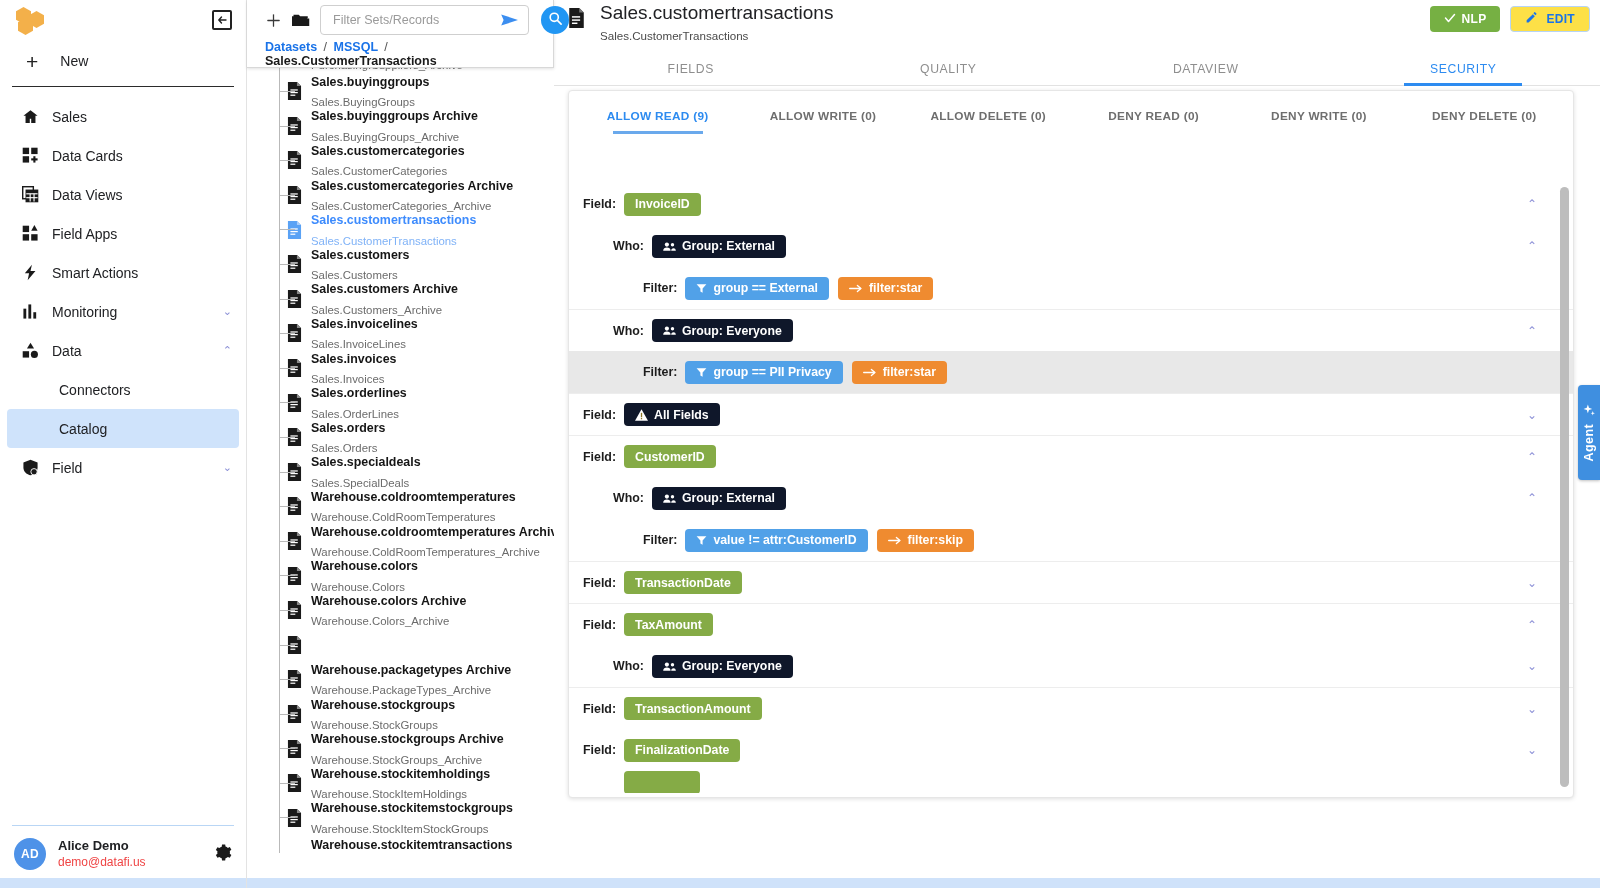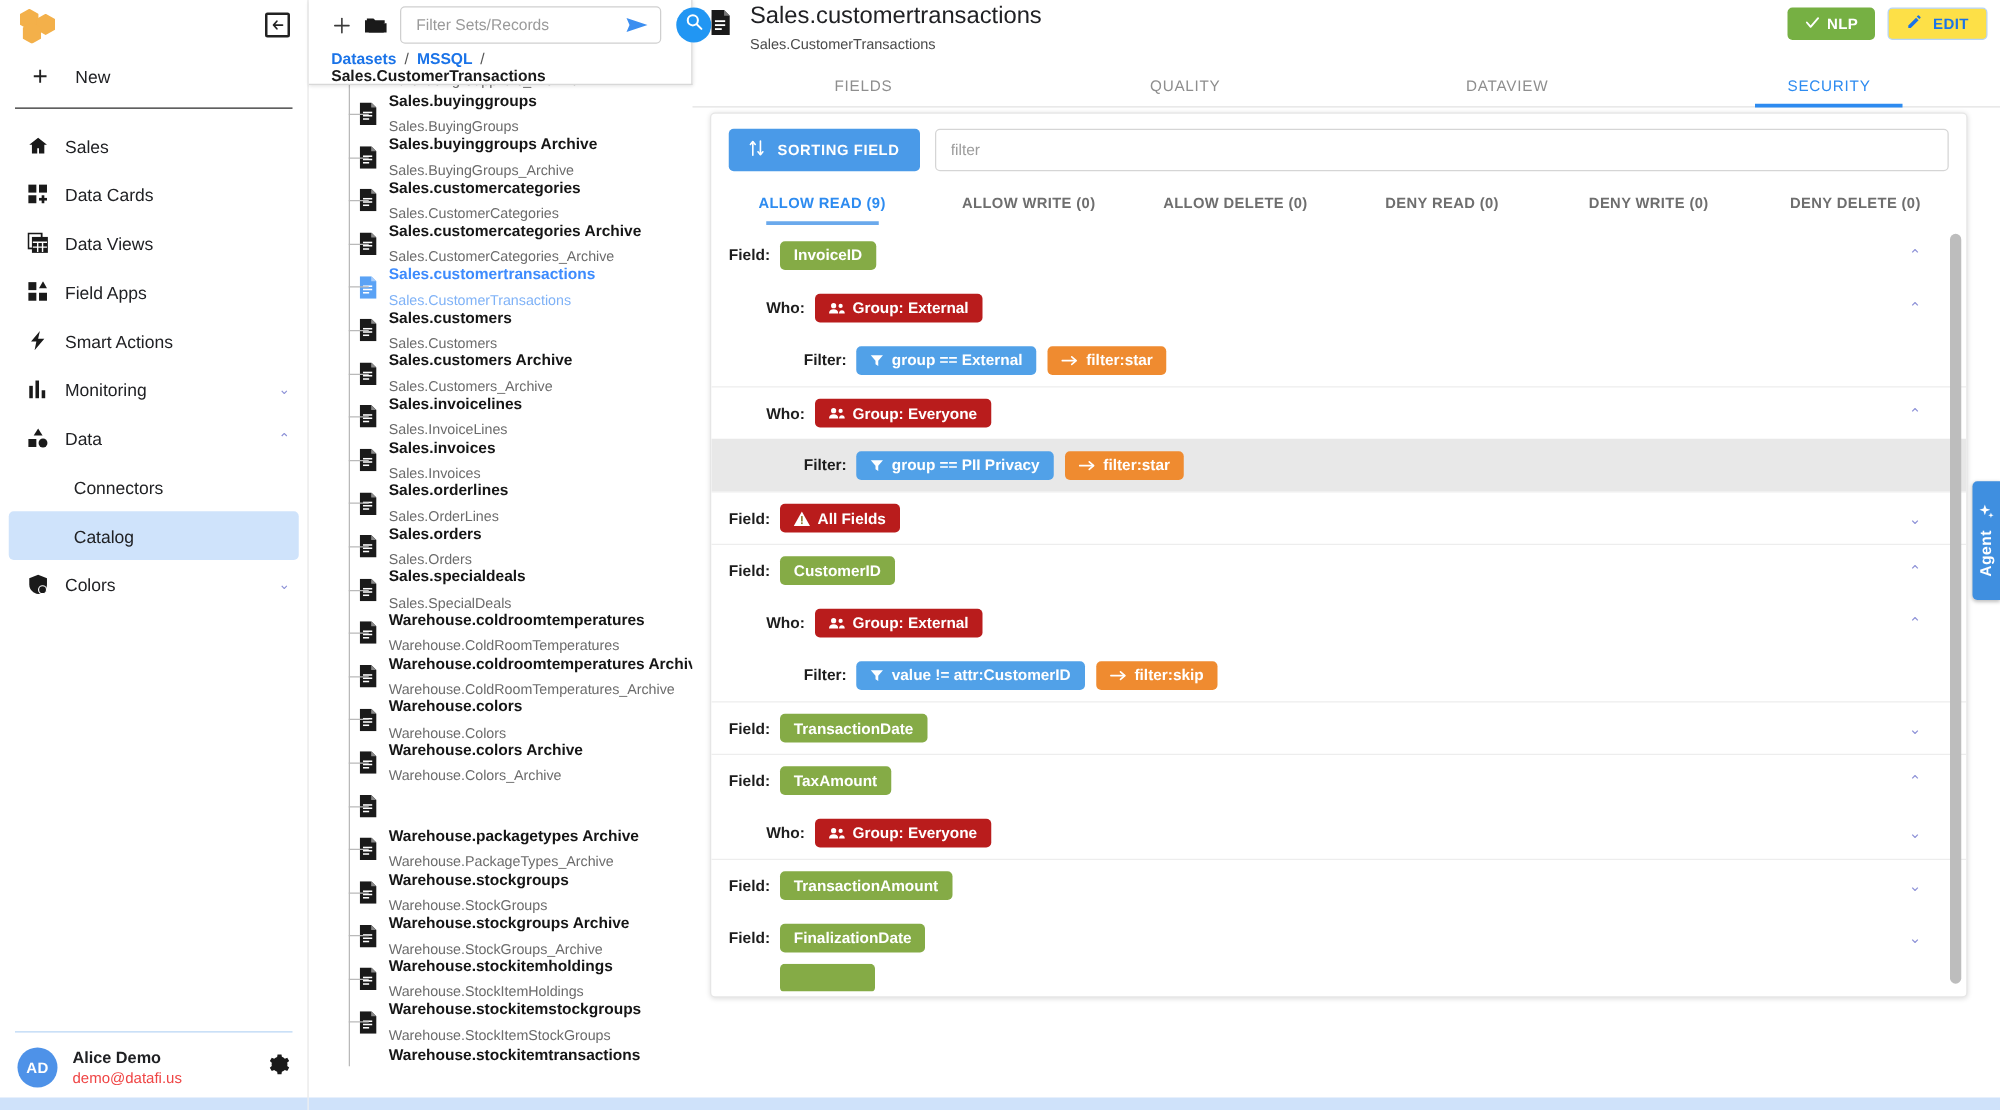--- a/index.html
+++ b/index.html
@@ -162,21 +162,21 @@
 
   .rule-row { position:relative; min-height: 42px; display:flex; align-items:center;
               padding-left: 14px; }
   .rule-row.divider-top { border-top: 1px solid #ededed; }
   .rule-row.shaded { background:#e8e8e8; }
   .rule-lbl { font-size: 12.4px; font-weight:700; color:#1d1d1d; margin-right: 8px; }
   .chip { display:inline-flex; align-items:center; gap:6px; height: 23px;
           border-radius:4px; padding: 0 11px; font-size: 12.3px; color:#fff;
           font-weight:700; white-space:nowrap; cursor:pointer; }
   .chip.green { background:#85ab46; }
-  .chip.brown { background:#b91c1c; }
+  .chip.brown { background:#0f172a; }
   .chip.blue  { background:#51a1e8; }
   .chip.orange{ background:#ef8b30; }
   .chip-gap { margin-left: 9px; }
   .indent-who { padding-left: 44px; }
   .indent-filter { padding-left: 74px; }
   .row-chev { position:absolute; right: 36px; top: 50%; transform: translateY(-50%);
               color:#8f93d8; font-size: 12px; cursor:pointer; line-height:1; }
 
   .panel-scrollbar { position:absolute; right: 4px; top: 96px; bottom: 10px;
                      width: 9px; }
@@ -314,21 +314,21 @@
         <span class="txt">Catalog</span>
       </div>
 
       <div class="sb-item">
         <span class="ico">
           <svg width="17" height="17" viewBox="0 0 24 24" fill="#1a1a1a">
             <path d="M12 1 L22 5 v7 c0 6-5 10-10 11 C7 22 2 18 2 12 V5z"></path>
             <circle cx="17" cy="18" r="4.5" fill="#1a1a1a" stroke="#fff" stroke-width="1.3"></circle>
           </svg>
         </span>
-        <span class="txt">Colors</span>
+        <span class="txt">Field</span>
         <span class="chev">⌄</span>
       </div>
     </div>
 
     <div class="sb-bottom">
       <div class="avatar">AD</div>
       <div class="user-meta">
         <div class="user-name">Alice Demo</div>
         <div class="user-mail">demo@datafi.us</div>
       </div>
@@ -804,34 +804,20 @@
     </div>
 
     <div class="tabs" id="main-tabs">
         <div class="tab">FIELDS</div>
         <div class="tab">QUALITY</div>
         <div class="tab">DATAVIEW</div>
         <div class="tab active">SECURITY</div>
       </div>
 
     <div class="panel">
-      <div class="panel-top">
-        <div class="sort-btn">
-          <span>
-            <svg width="13" height="15" viewBox="0 0 16 18" fill="none" stroke="#fff" stroke-width="1.6" stroke-linecap="round" stroke-linejoin="round">
-              <line x1="4" y1="16" x2="4" y2="3"></line>
-                <polyline points="1.6,5.4 4,2.6 6.4,5.4"></polyline>
-              <line x1="11.5" y1="2" x2="11.5" y2="15"></line>
-                <polyline points="9.1,12.6 11.5,15.4 13.9,12.6"></polyline>
-            </svg>
-          </span>
-          <span>SORTING FIELD</span>
-        </div>
-        <input class="filter-input" value="" placeholder="filter" style="">
-      </div>
 
       <div class="subtabs" id="sub-tabs">
           <div class="subtab active">ALLOW READ (9)</div>
           <div class="subtab">ALLOW WRITE (0)</div>
           <div class="subtab">ALLOW DELETE (0)</div>
           <div class="subtab">DENY READ (0)</div>
           <div class="subtab">DENY WRITE (0)</div>
           <div class="subtab">DENY DELETE (0)</div>
         </div>
 

